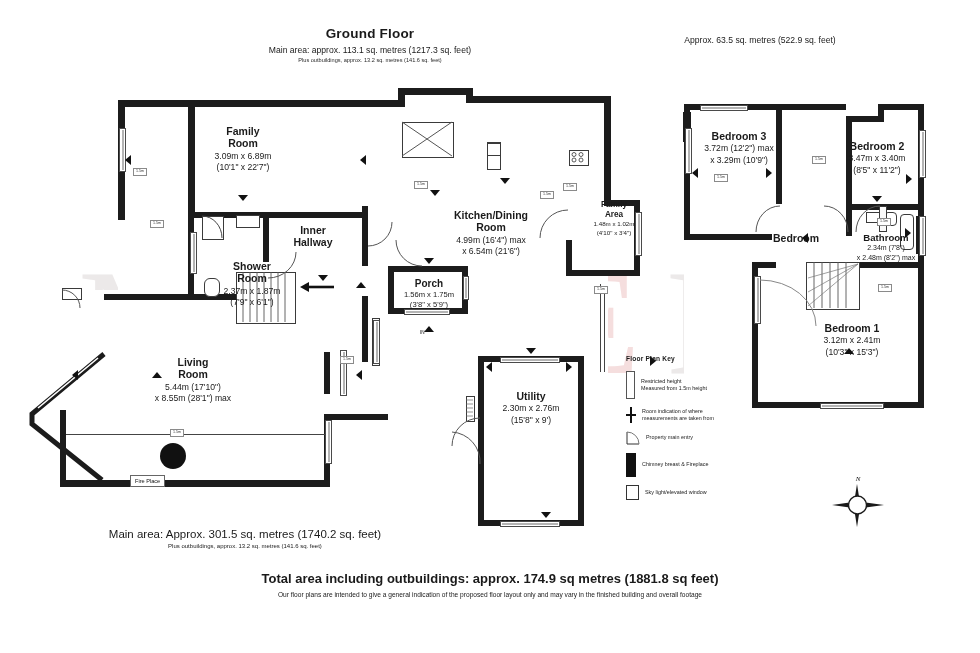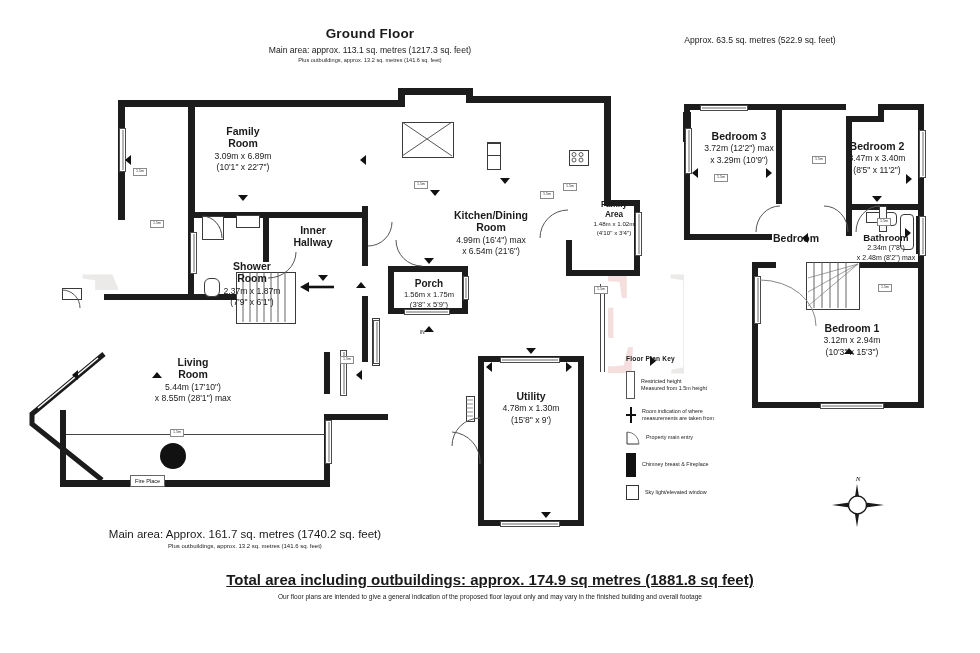--- a/index.html
+++ b/index.html
@@ -64,21 +64,21 @@
   .fireplacelbl{position:absolute;border:1px solid #666;background:#fff;
      font-size:5.6px;padding:2px 4px;z-index:9;color:#111;}
   .fpdot{position:absolute;background:#111;border-radius:50%;z-index:8;}
 
   .compass{position:absolute;z-index:9;}
   .inlbl{position:absolute;font-size:4.6px;z-index:9;color:#111;}
 
   .bottom{position:absolute;text-align:center;z-index:9;}
   .b1{font-size:11.5px;}
   .b2{font-size:6px;margin-top:3px;}
-  .tot{font-size:15px;font-weight:bold;text-decoration:underline;}
+  .tot{font-size:13px;font-weight:bold;}
   .disc{font-size:6.6px;margin-top:5px;}
   svg{display:block;overflow:visible;}
 </style>
 </head>
 <body>
 
 <div class="root">
 
   <div class="watermark">
     <span>MI</span>
@@ -307,21 +307,21 @@
 
   <div class="rm" style="left:128px;top:348px;width:130px;margin-top:8px;">
     <div class="nm">Living</div>
     <div class="nm">Room</div>
     <div class="dm">5.44m (17'10")</div>
     <div class="dm">x 8.55m (28'1") max</div>
   </div>
 
   <div class="rm" style="left:481px;top:390px;width:100px;">
     <div class="nm">Utility</div>
-    <div class="dm">4.78m x 1.30m</div>
+    <div class="dm">2.30m x 2.76m</div>
     <div class="dm">(15'8" x 9')</div>
   </div>
 
   <div class="floorfill" style="left:684px;top:104px;width:246px;height:300px;"></div>
 
   <div class="w" style="left:684px;top:104px;width:6px;height:136px;"></div>
   <div class="w" style="left:684px;top:104px;width:98px;height:6px;"></div>
   <div class="w" style="left:684px;top:234px;width:88px;height:6px;"></div>
   <div class="w" style="left:776px;top:104px;width:6px;height:100px;"></div>
   <div class="w" style="left:782px;top:104px;width:64px;height:6px;"></div>
@@ -413,21 +413,21 @@
   </div>
 
   <div class="rm sm" style="left:840px;top:232px;width:92px;">
     <div class="nm" style="font-size:9.6px;">Bathroom</div>
     <div class="dm" style="font-size:7px;">2.34m (7'8")</div>
     <div class="dm" style="font-size:7px;">x 2.48m (8'2") max</div>
   </div>
 
   <div class="rm" style="left:790px;top:322px;width:124px;">
     <div class="nm">Bedroom 1</div>
-    <div class="dm">3.12m x 2.94m</div>
+    <div class="dm">3.12m x 2.41m</div>
     <div class="dm">(10'3" x 15'3")</div>
   </div>
 
   <div class="key">
     <h4>Floor Plan Key</h4>
 
     <div class="keyrow">
       <div class="sw-restrict"></div>
       <div class="keytxt">
         <div>Restricted height</div>
@@ -477,21 +477,21 @@
         <polygon points="31,14 34,33 28,33"></polygon>
         <polygon points="31,57 34,38 28,38"></polygon>
         <polygon points="6,35 27,32 27,38"></polygon>
         <polygon points="58,35 36,32 36,38"></polygon>
       </g>
       <circle cx="31.5" cy="35" r="9" fill="#fff" stroke="#1a1a1a" stroke-width="1.4"></circle>
     </svg>
   </div>
 
   <div class="bottom" style="left:85px;top:528px;width:320px;">
-    <div class="b1">Main area: Approx. 161.7 sq. metres (1740.2 sq. feet)</div>
+    <div class="b1">Main area: Approx. 301.5 sq. metres (1740.2 sq. feet)</div>
     <div class="b2">Plus outbuildings, approx. 13.2 sq. metres (141.6 sq. feet)</div>
   </div>
 
   <div class="bottom" style="left:90px;top:571px;width:800px;">
     <div class="tot">Total area including  outbuildings: approx. 174.9 sq metres (1881.8 sq feet)</div>
     <div class="disc">Our floor plans are intended to give a general indication of the proposed floor layout only and may vary in the finished building and overall footage</div>
   </div>
 
 </div>
 

